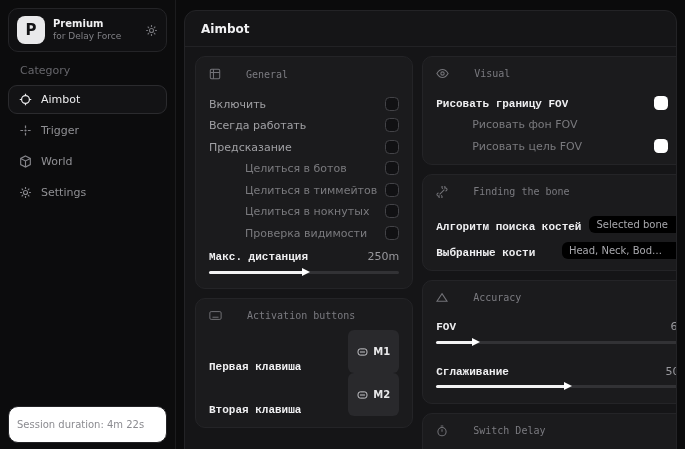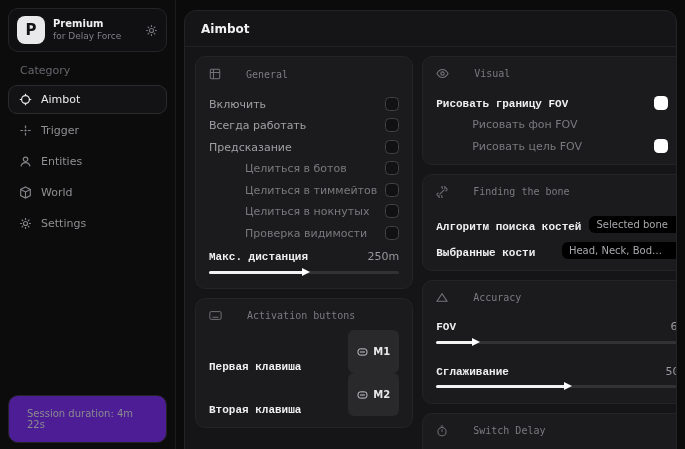--- a/index.html
+++ b/index.html
@@ -34,22 +34,22 @@
   .nav-item {
     display:flex; align-items:center; gap:9px;
     padding:7px 10px; border-radius:9px; color:#909094;
     border:1px solid transparent; margin-bottom:2px; cursor:pointer;
   }
   .nav-item .nicon { display:flex; color:#85858a; }
   .nav-item.active { border-color:#2b2b2e; background:#131315; color:#ececee; }
   .nav-item.active .nicon { color:#ececee; }
   .session-box {
     position:absolute; left:8px; right:8px; bottom:6px;
-    border:1px solid #232326; border-radius:10px; background:#4c1d95;
-    padding:12px 18px; color:#8b8b90; font-size:10px;
+    border:1px solid #232326; border-radius:10px; background:#ffffff;
+    padding:12px 8px; color:#8b8b90; font-size:10px;
   }
   
   .main {
     position:absolute; left:184px; top:10px; right:8px; height:520px;
     background:#151517; border:1px solid #232326; border-radius:12px;
     overflow:hidden;
   }
   .main-header {
     padding:11px 16px 10px 16px; border-bottom:1px solid #222225;
   }
@@ -155,29 +155,20 @@
     <span class="nicon">
       <svg width="13" height="13" viewBox="0 0 14 14" fill="none" stroke="currentColor" stroke-width="1.3">
         <circle cx="7" cy="7" r="1.2" fill="currentColor" stroke="none"></circle>
         <path d="M7 1.5v3M7 9.5v3M1.5 7h3M9.5 7h3"></path>
       </svg>
     </span>
     <span>Trigger</span>
   </div>
   <div class="nav-item">
     <span class="nicon">
-      <svg width="13" height="13" viewBox="0 0 14 14" fill="none" stroke="currentColor" stroke-width="1.3">
-        <circle cx="7" cy="4.6" r="2.4"></circle>
-          <path d="M2.2 12.2c0.6-2.6 2.4-3.9 4.8-3.9s4.2 1.3 4.8 3.9"></path>
-      </svg>
-    </span>
-    <span>Entities</span>
-  </div>
-  <div class="nav-item">
-    <span class="nicon">
       <svg width="13" height="13" viewBox="0 0 14 14" fill="none" stroke="currentColor" stroke-width="1.2">
         <path d="M7 1l5.2 2.7v6.6L7 13 1.8 10.3V3.7L7 1zM1.8 3.7L7 6.4l5.2-2.7M7 6.4V13"></path>
       </svg>
     </span>
     <span>World</span>
   </div>
   <div class="nav-item">
     <span class="nicon">
       <svg width="13" height="13" viewBox="0 0 14 14" fill="none" stroke="currentColor" stroke-width="1.2">
         <circle cx="7" cy="7" r="2.2"></circle>

